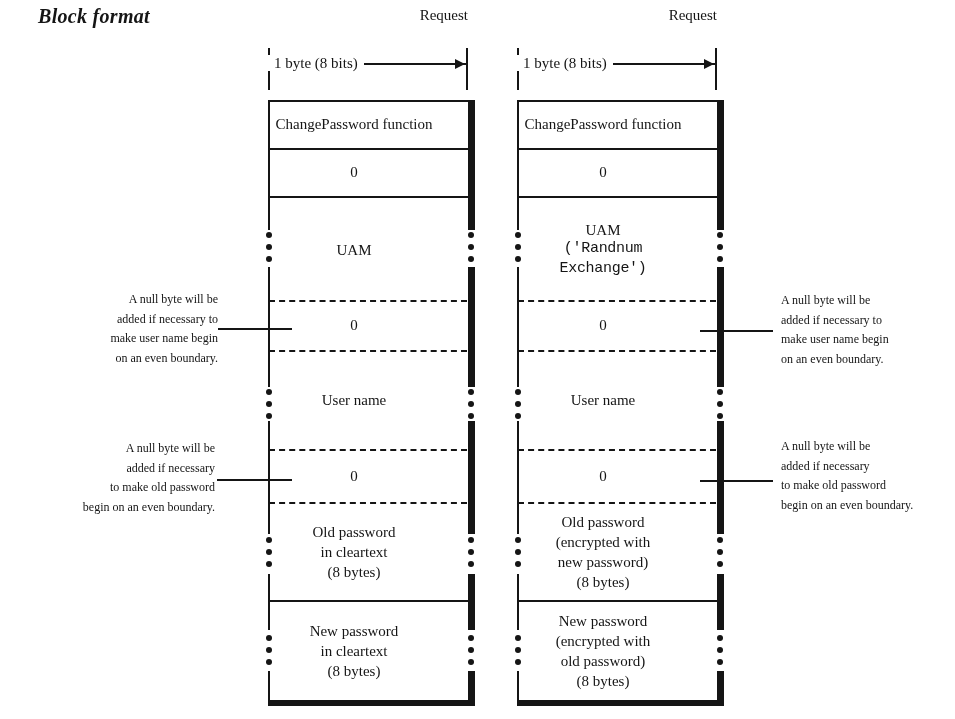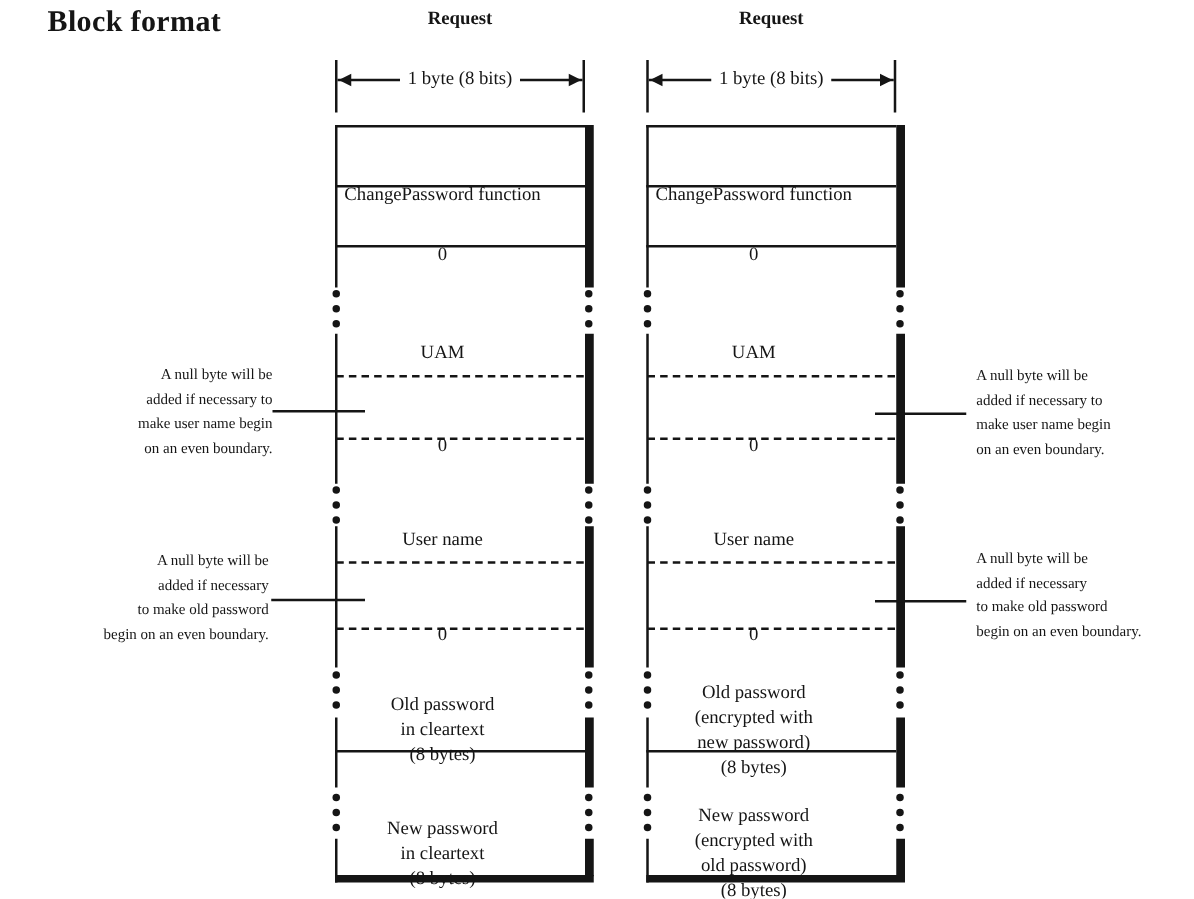--- a/index.html
+++ b/index.html
@@ -1,45 +1,45 @@
 <!DOCTYPE html>
 <html><head>
 <meta charset="utf-8">
 <style>
   html,body { margin:0; padding:0; background:#fff; }
   .page { position:relative; width:955px; height:719px; background:#fff;
           font-family:"Liberation Serif","DejaVu Serif",serif; color:#151515; overflow:hidden; }
-  .heading { position:absolute; left:38px; top:5px; font-size:24px; font-weight:700; letter-spacing:.3px; }
+  .heading { position:absolute; left:38px; top:5px; font-size:20px; font-weight:700; letter-spacing:.3px;font-style:italic; }
 
   .col { position:absolute; top:0; width:208px; height:719px; }
   .c1 { left:268px; } .c2 { left:517px; }
 
-  .request { position:absolute; top:7px; left:0; width:200px; text-align:center; font-size:15px; font-weight:700; }
+  .request { position:absolute; top:7px; left:0; width:200px; text-align:right; font-size:15px; font-weight:400; }
 
   .arrow { position:absolute; top:48px; left:0; width:200px; height:42px; }
   .tick { position:absolute; top:0; width:2px; height:42px; background:#151515; }
   .tl { left:0; } .tr { left:198px; }
   .aline { position:absolute; top:15px; left:2px; width:196px; height:2px; background:#151515; }
   .ah { position:absolute; top:11px; width:0; height:0; border-top:5px solid transparent; border-bottom:5px solid transparent; }
   .ahl { left:3px;  border-right:10px solid #151515; }
   .ahr { right:3px; border-left:10px solid #151515; }
-  .albl { position:absolute; top:6px; left:0; width:100%; text-align:center; }
+  .albl { position:absolute; top:6px; left:0; width:100%; }
   .albl span { background:#fff; padding:0 6px; font-size:15px; }
 
   .hl  { position:absolute; left:0; width:200px; height:2px; background:#151515; }
   .hd  { position:absolute; left:1px; width:198px; height:0; border-top:2px dashed #151515; }
   .vl  { position:absolute; left:0; width:2px; background:#151515; }
   .vb  { position:absolute; left:200px; width:7px; background:#151515; }
   .hbot{ position:absolute; top:700px; left:0; width:207px; height:6px; background:#151515; }
 
   .dots { position:absolute; width:6px; display:flex; flex-direction:column; gap:6px; }
   .dot  { width:6px; height:6px; border-radius:50%; background:#151515; }
 
   .cell { position:absolute; left:0; width:172px; display:flex; align-items:center; justify-content:center;
-          text-align:center; font-size:15px; line-height:20px; white-space:pre-line;margin-top:32px; }
+          text-align:center; font-size:15px; line-height:20px; white-space:pre-line; }
   .uam  { flex-direction:column; }
   .uamt { line-height:18px; }
   .uamv { font-family:"Liberation Mono","DejaVu Sans Mono",monospace; font-size:15px; line-height:20px; letter-spacing:-.3px; }
 
   .ann { position:absolute; font-size:12px; line-height:19.5px; white-space:pre; }
   .ar  { text-align:right; }
   .ptr { position:absolute; height:2px; background:#151515; }
 </style>
 </head>
 <body>
@@ -213,20 +213,21 @@
     <div class="dots" style="top:635px;left:200px">
         <span class="dot"></span>
         <span class="dot"></span>
         <span class="dot"></span>
       </div>
 
     <div class="cell" style="top:100px;height:48px">ChangePassword function</div>
     <div class="cell" style="top:148px;height:48px">0</div>
     <div class="cell uam" style="top:227px;height:46px">
       <span class="uamt">UAM</span>
+      <span class="uamv">('Randnum Exchange')</span>
     </div>
     <div class="cell" style="top:300px;height:50px">0</div>
     <div class="cell" style="top:350px;height:99px">User name</div>
     <div class="cell" style="top:449px;height:53px">0</div>
     <div class="cell" style="top:504px;height:96px">Old password
 (encrypted with
 new password)
 (8 bytes)</div>
     <div class="cell" style="top:602px;height:98px">New password
 (encrypted with

